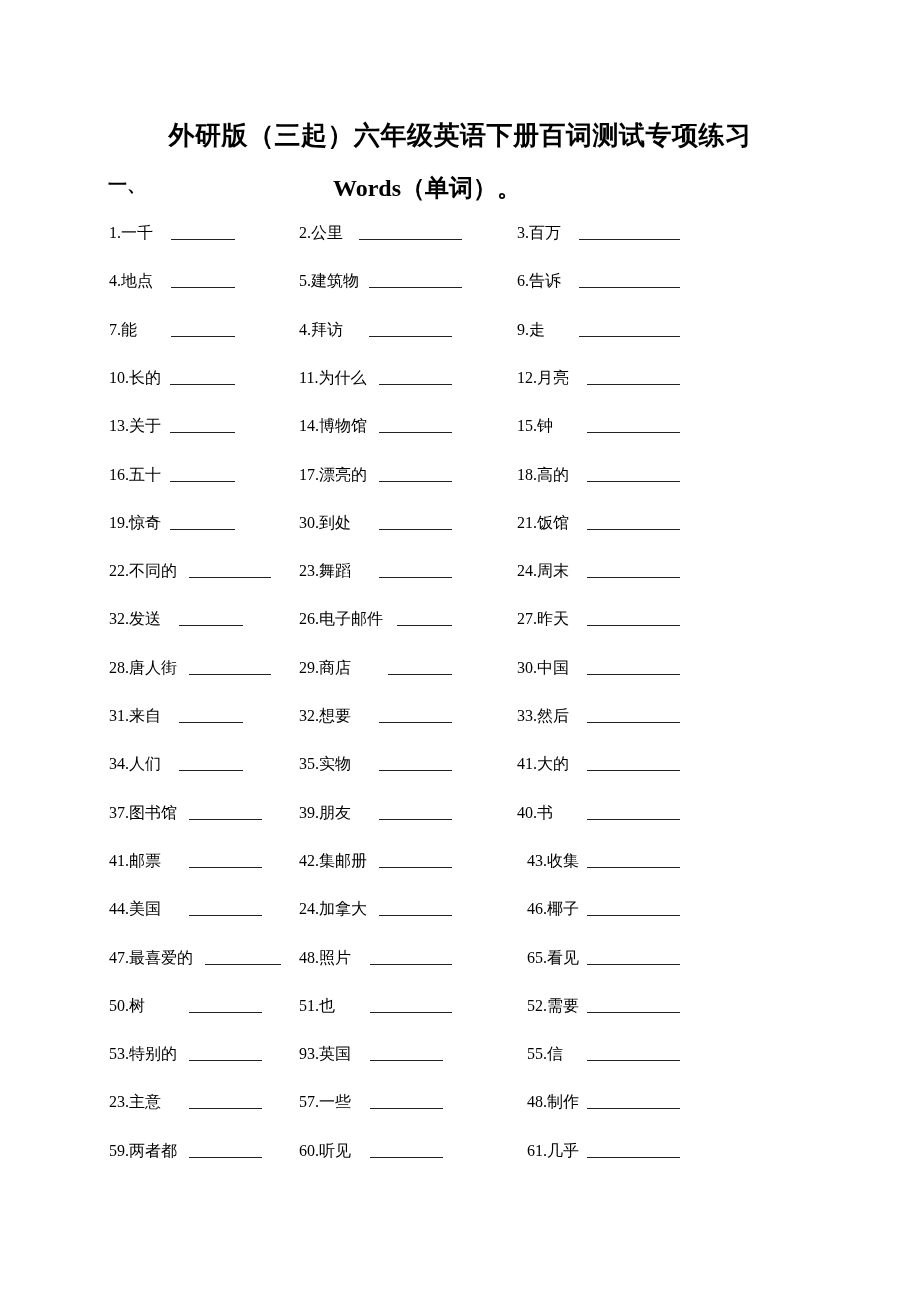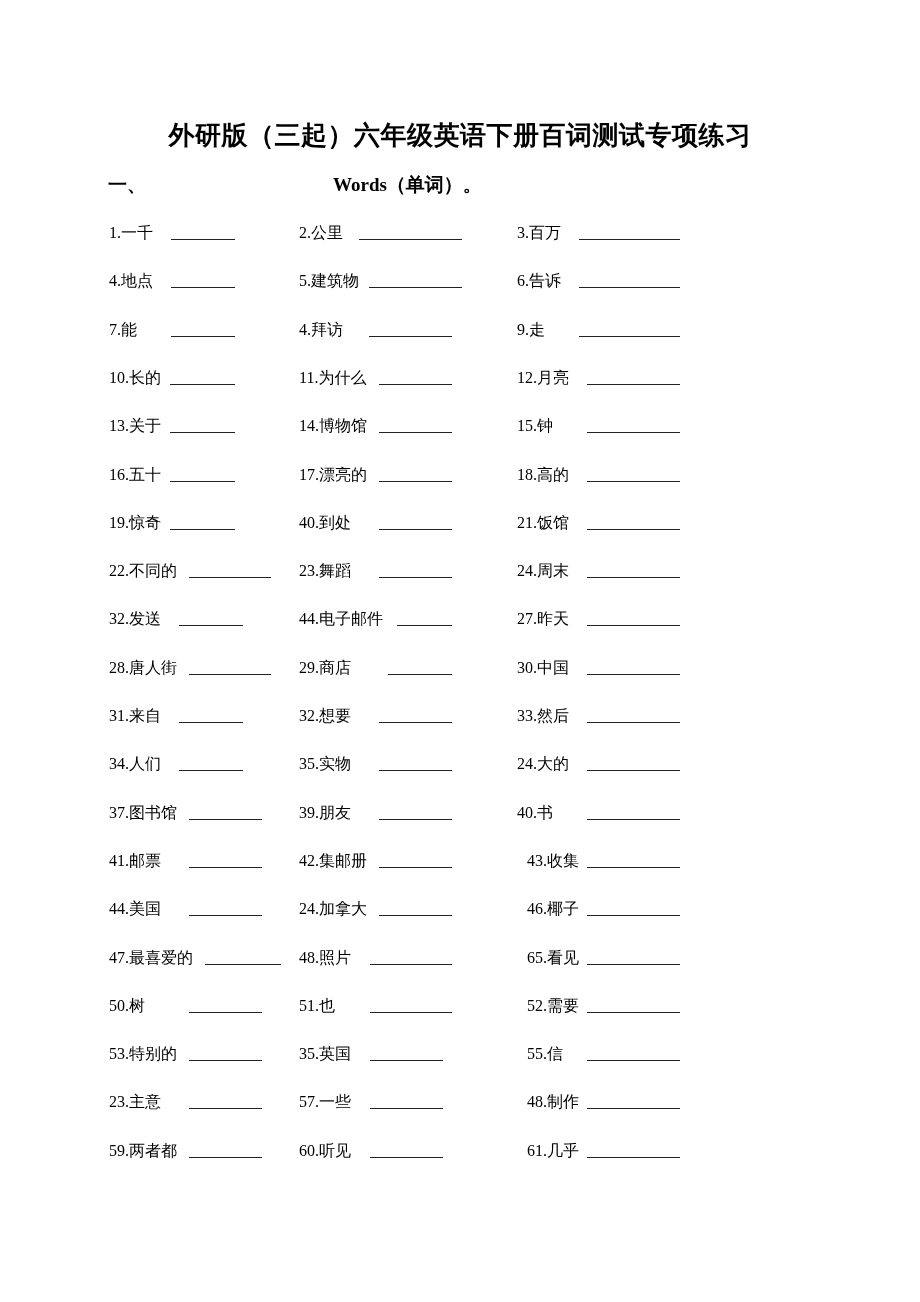--- a/index.html
+++ b/index.html
@@ -1,21 +1,21 @@
 <!DOCTYPE html>
 <html><head>
 <meta charset="utf-8">
 <style>
   html, body { margin: 0; padding: 0; background: #ffffff; }
   body { width: 920px; height: 1302px; position: relative; overflow: hidden;
          font-family: "Liberation Serif", "DejaVu Serif", serif; color: #000; }
   .title { position: absolute; top: 118px; left: 0; width: 920px; text-align: center;
            font-size: 26px; font-weight: bold; letter-spacing: 0.5px; }
   .section-num { position: absolute; top: 172px; left: 108px; font-size: 19px; font-weight: bold; }
-  .section-title { position: absolute; top: 172px; left: 333px; font-size: 19px; font-weight: bold; }
+  .section-title { position: absolute; top: 172px; left: 333px; font-size: 24px; font-weight: bold; }
   .item { position: absolute; font-size: 16px; height: 22px; line-height: 22px; white-space: nowrap; }
   .item-label { position: absolute; left: 0; top: 0; }
   .blank { position: absolute; top: 17px; height: 0; border-bottom: 1.3px solid #222; }
 </style>
 </head>
 <body>
 
 <div>
   <div class="title">外研版（三起）六年级英语下册百词测试专项练习</div>
   <div class="section-num">一、</div>
@@ -91,21 +91,21 @@
       </div>
       <div class="item" style="left: 517px; top: 463.5px;">
         <span class="item-label">18.高的</span>
         <span class="blank" style="left: 70px; width: 93px;"></span>
       </div>
       <div class="item" style="left: 109px; top: 511.8px;">
         <span class="item-label">19.惊奇</span>
         <span class="blank" style="left: 61px; width: 65px;"></span>
       </div>
       <div class="item" style="left: 299px; top: 511.8px;">
-        <span class="item-label">40.到处</span>
+        <span class="item-label">30.到处</span>
         <span class="blank" style="left: 80px; width: 73px;"></span>
       </div>
       <div class="item" style="left: 517px; top: 511.8px;">
         <span class="item-label">21.饭馆</span>
         <span class="blank" style="left: 70px; width: 93px;"></span>
       </div>
       <div class="item" style="left: 109px; top: 560.1px;">
         <span class="item-label">22.不同的</span>
         <span class="blank" style="left: 80px; width: 82px;"></span>
       </div>
@@ -115,21 +115,21 @@
       </div>
       <div class="item" style="left: 517px; top: 560.1px;">
         <span class="item-label">24.周末</span>
         <span class="blank" style="left: 70px; width: 93px;"></span>
       </div>
       <div class="item" style="left: 109px; top: 608.4px;">
         <span class="item-label">32.发送</span>
         <span class="blank" style="left: 70px; width: 64px;"></span>
       </div>
       <div class="item" style="left: 299px; top: 608.4px;">
-        <span class="item-label">44.电子邮件</span>
+        <span class="item-label">26.电子邮件</span>
         <span class="blank" style="left: 98px; width: 55px;"></span>
       </div>
       <div class="item" style="left: 517px; top: 608.4px;">
         <span class="item-label">27.昨天</span>
         <span class="blank" style="left: 70px; width: 93px;"></span>
       </div>
       <div class="item" style="left: 109px; top: 656.7px;">
         <span class="item-label">28.唐人街</span>
         <span class="blank" style="left: 80px; width: 82px;"></span>
       </div>
@@ -155,21 +155,21 @@
       </div>
       <div class="item" style="left: 109px; top: 753.3px;">
         <span class="item-label">34.人们</span>
         <span class="blank" style="left: 70px; width: 64px;"></span>
       </div>
       <div class="item" style="left: 299px; top: 753.3px;">
         <span class="item-label">35.实物</span>
         <span class="blank" style="left: 80px; width: 73px;"></span>
       </div>
       <div class="item" style="left: 517px; top: 753.3px;">
-        <span class="item-label">24.大的</span>
+        <span class="item-label">41.大的</span>
         <span class="blank" style="left: 70px; width: 93px;"></span>
       </div>
       <div class="item" style="left: 109px; top: 801.6px;">
         <span class="item-label">37.图书馆</span>
         <span class="blank" style="left: 80px; width: 73px;"></span>
       </div>
       <div class="item" style="left: 299px; top: 801.6px;">
         <span class="item-label">39.朋友</span>
         <span class="blank" style="left: 80px; width: 73px;"></span>
       </div>
@@ -223,21 +223,21 @@
       </div>
       <div class="item" style="left: 527px; top: 994.8px;">
         <span class="item-label">52.需要</span>
         <span class="blank" style="left: 60px; width: 93px;"></span>
       </div>
       <div class="item" style="left: 109px; top: 1043.1px;">
         <span class="item-label">53.特别的</span>
         <span class="blank" style="left: 80px; width: 73px;"></span>
       </div>
       <div class="item" style="left: 299px; top: 1043.1px;">
-        <span class="item-label">35.英国</span>
+        <span class="item-label">93.英国</span>
         <span class="blank" style="left: 71px; width: 73px;"></span>
       </div>
       <div class="item" style="left: 527px; top: 1043.1px;">
         <span class="item-label">55.信</span>
         <span class="blank" style="left: 60px; width: 93px;"></span>
       </div>
       <div class="item" style="left: 109px; top: 1091.4px;">
         <span class="item-label">23.主意</span>
         <span class="blank" style="left: 80px; width: 73px;"></span>
       </div>

